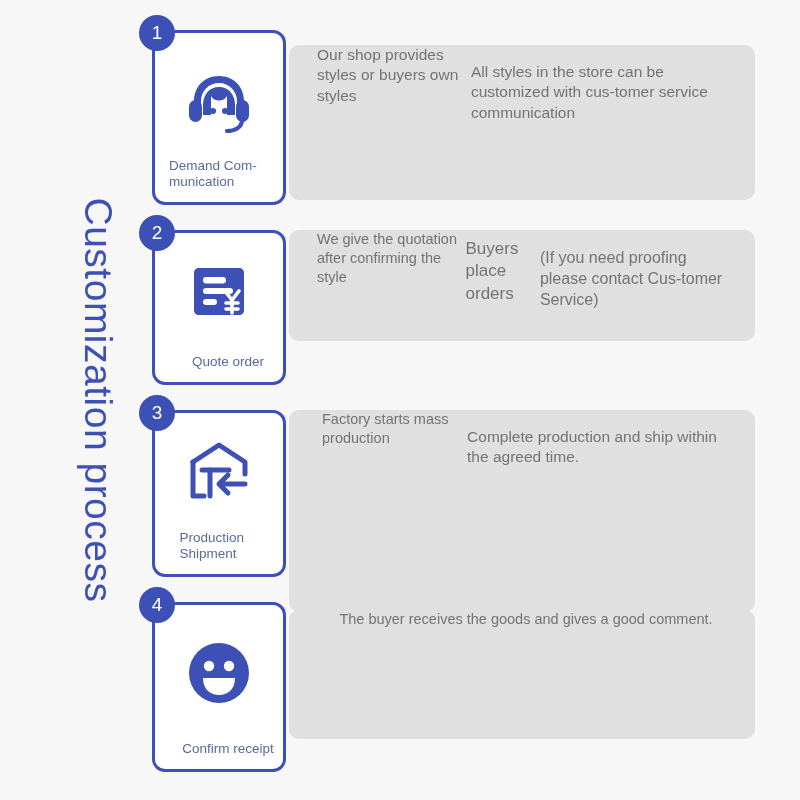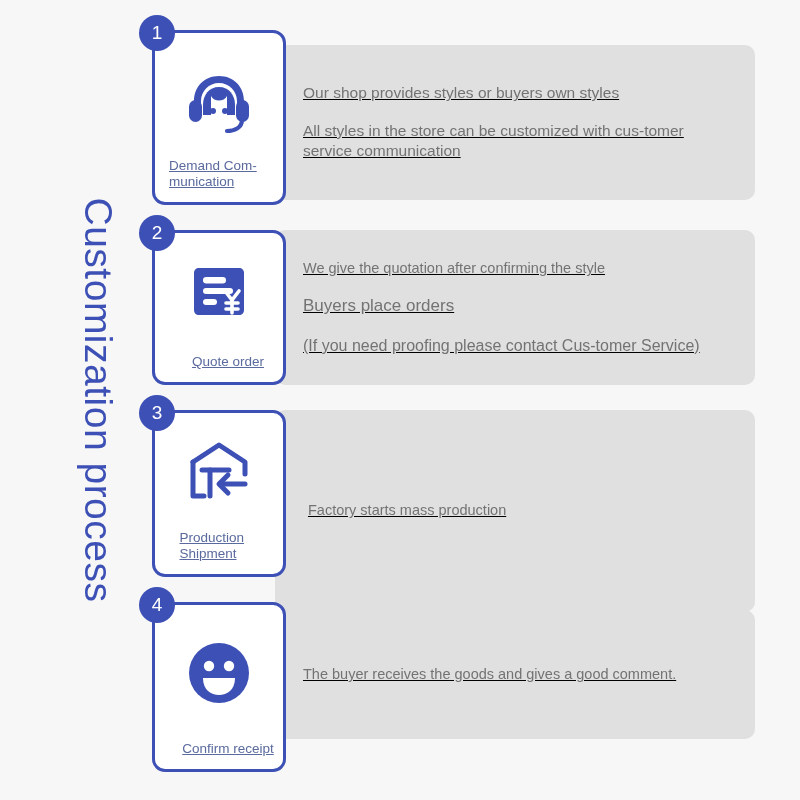--- a/index.html
+++ b/index.html
@@ -49,40 +49,39 @@
 
   .step {
     position: relative;
     margin-bottom: 25px;
   }
   .step:last-child { margin-bottom: 0; }
 
   
   .panel {
     position: absolute;
-    left: 123px;
+    left: 137px;
     top: 15px;
     right: 7px;
     background: #e0e0e0;
     border-radius: 10px;
     display: flex;
-    flex-direction: column;
+    flex-direction: row;
     justify-content: center;
     padding-left: 28px;
     padding-right: 20px;
-    text-decoration: underline;
   }
 
   .panel .line { color: #737373; line-height: 1.32; }
   .line-lg { font-size: 15.5px; }
   .line-md { font-size: 14.5px; }
   .line-sm { font-size: 16px; }
   .line-xl { font-size: 17px; }
   .line-gap { margin-top: 17px; }
-  .line-gap-lg { margin-top: 17px; }
+  .line-gap-lg { margin-top: 8px; }
   .indent { padding-left: 5px; }
 
   
   .card {
     position: relative;
     z-index: 3;
     width: 134px;
     background: #ffffff;
     border: 3.5px solid #3d50b5;
     border-radius: 13px;
@@ -114,31 +113,30 @@
     width: 100%;
     flex: 1 1 auto;
   }
 
   .card-label {
     width: 100%;
     padding: 0 14px 12px 14px;
     font-size: 13.5px;
     line-height: 1.18;
     color: #5a6a9e;
-    text-decoration: underline;
   }
   .label-center { text-align: center; margin-left: 18px; }
 
   
   .step-1 .card  { height: 175px; }
   .step-1 .panel { height: 155px; top: 15px; }
   .step-1 .icon-box { padding-top: 14px; }
 
   .step-2 .card  { height: 155px; }
-  .step-2 .panel { height: 155px; top: 0px; }
+  .step-2 .panel { height: 111px; top: 0px; }
 
   .step-3 .card  { height: 167px; }
   .step-3 .panel { height: 202px; top: 0px; }
 
   .step-4 .card  { height: 170px; }
   .step-4 .panel { height: 129px; top: 8px; }
 </style>
 </head>
 <body>
 
@@ -205,20 +203,21 @@
         </div>
 
         <div class="card-label label-center">Quote order</div>
       </div>
     </div>
 
     <div class="step step-3">
 
       <div class="panel">
         <div class="line line-md indent">Factory starts mass production</div>
+        <div class="line line-lg line-gap">Complete production and ship within the agreed time.</div>
       </div>
 
       <div class="card">
         <div class="badge">3</div>
 
         <div class="icon-box">
           <svg width="66" height="64" viewBox="0 0 66 64" fill="none" stroke="#3d50b5" stroke-width="5" stroke-linecap="round" stroke-linejoin="round">
             <path d="M7 22 L33 5 L59 22 L59 34" fill="none"></path>
             <path d="M7 22 L7 56 L18 56" fill="none"></path>
             <path d="M16 30 L43 30" fill="none"></path>

